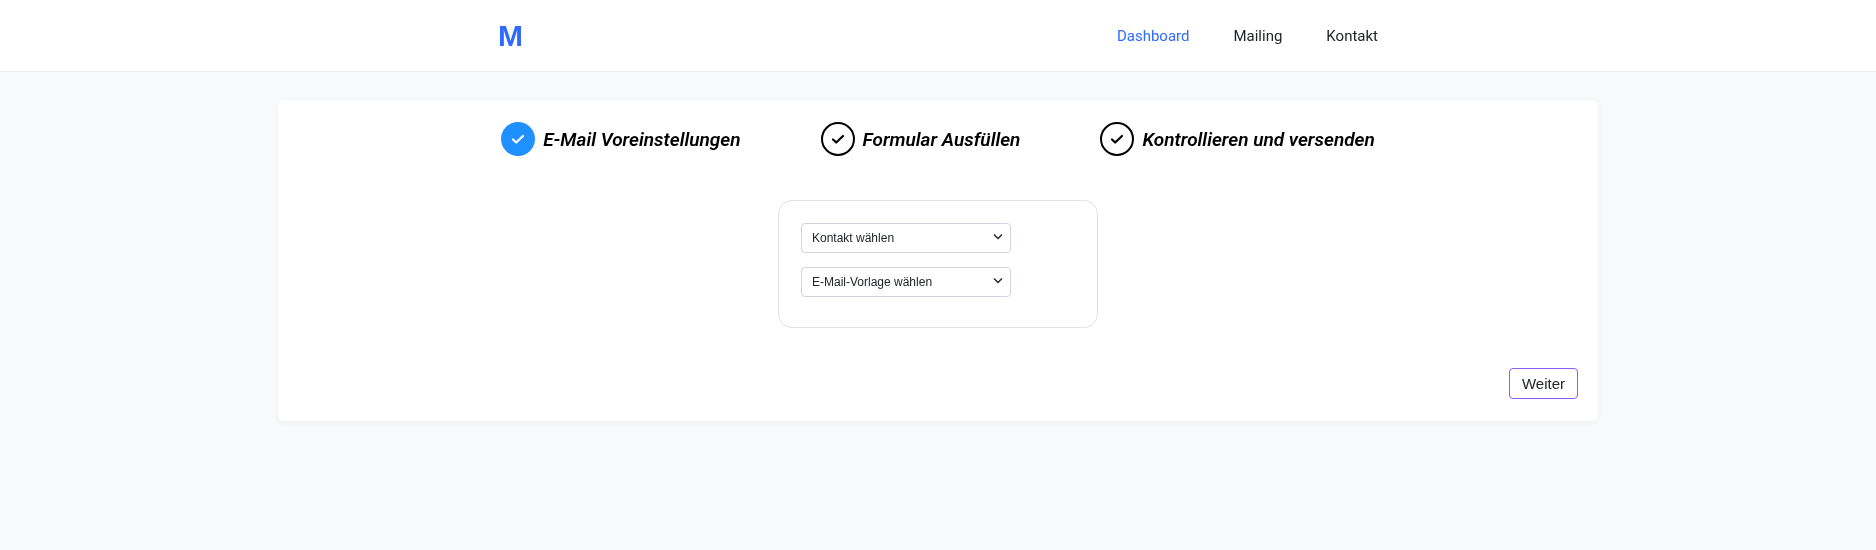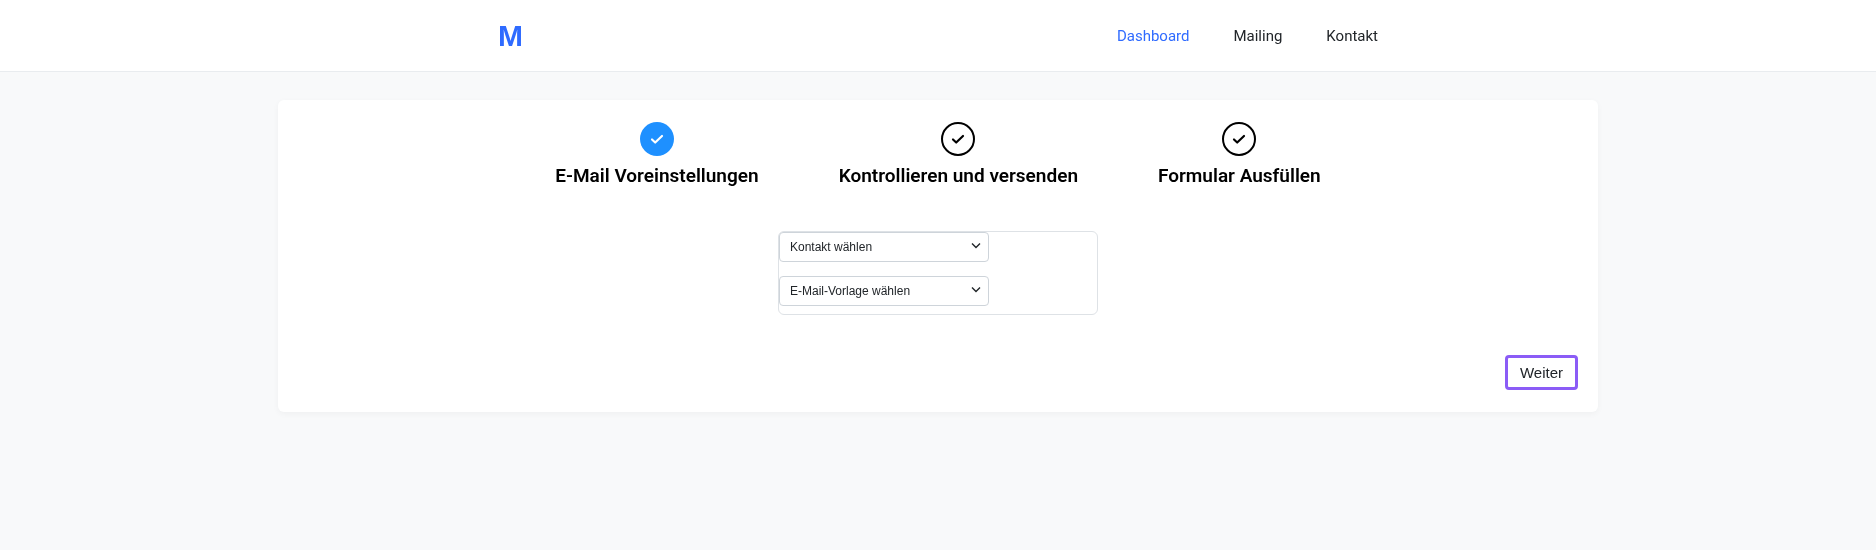--- a/index.html
+++ b/index.html
@@ -64,23 +64,24 @@
       min-height: 300px;
     }
     .steps {
       display: flex;
       justify-content: center;
       gap: 80px;
       padding-top: 0;
     }
     .step {
       display: flex;
-      flex-direction: column;
+      flex-direction: row;
       align-items: center;
       gap: 8px;
+      font-style: italic;
     }
     .step-circle {
       width: 34px;
       height: 34px;
       border-radius: 50%;
       display: flex;
       align-items: center;
       justify-content: center;
     }
     .step-circle.active {
@@ -96,21 +97,22 @@
     }
     .step-label {
       font-size: 19px;
       font-weight: 600;
       color: #000000;
     }
     .form-panel {
       width: 320px;
       margin: 44px auto 0 auto;
       border: 1px solid #dee2e6;
-      border-radius: 6px;
+      border-radius: 14px;
+      padding: 22px;
     }
     .select-row {
       margin-bottom: 14px;
     }
     .select-row:last-child {
       margin-bottom: 8px;
     }
     .select {
       width: 210px;
       height: 30px;
@@ -139,21 +141,21 @@
       font-size: 11px;
       color: #212529;
     }
     .bottom-row {
       display: flex;
       justify-content: flex-end;
       margin-top: 40px;
     }
     .next-btn {
       background: #ffffff;
-      border: 3px solid #8b5cf6;
+      border: 1px solid #8b5cf6;
       border-radius: 4px;
       padding: 6px 12px;
       font-size: 15px;
       color: #212529;
       cursor: pointer;
     }
   </style>
 </head>
 <body>
 
@@ -178,29 +180,29 @@
           </svg>
         </div>
         <div class="step-label">E-Mail Voreinstellungen</div>
       </div>
       <div class="step">
         <div class="step-circle inactive">
           <svg class="step-check" viewBox="0 0 16 16">
             <path d="M3 8.5 L6.2 11.5 L13 5" stroke="#000000" stroke-width="2.2" fill="none" stroke-linecap="round" stroke-linejoin="round"></path>
           </svg>
         </div>
-        <div class="step-label">Kontrollieren und versenden</div>
+        <div class="step-label">Formular Ausfüllen</div>
       </div>
       <div class="step">
         <div class="step-circle inactive">
           <svg class="step-check" viewBox="0 0 16 16">
             <path d="M3 8.5 L6.2 11.5 L13 5" stroke="#000000" stroke-width="2.2" fill="none" stroke-linecap="round" stroke-linejoin="round"></path>
           </svg>
         </div>
-        <div class="step-label">Formular Ausfüllen</div>
+        <div class="step-label">Kontrollieren und versenden</div>
       </div>
     </div>
 
     <div class="form-panel">
       <div class="select-row">
         <div class="select-wrap">
           <select class="select">
             <option>Kontakt wählen</option>
           </select>
           <span class="select-caret">

